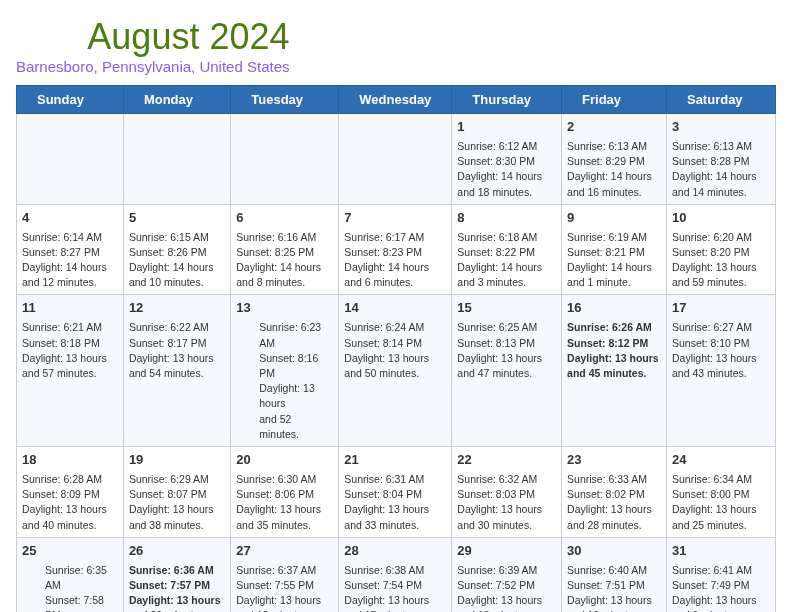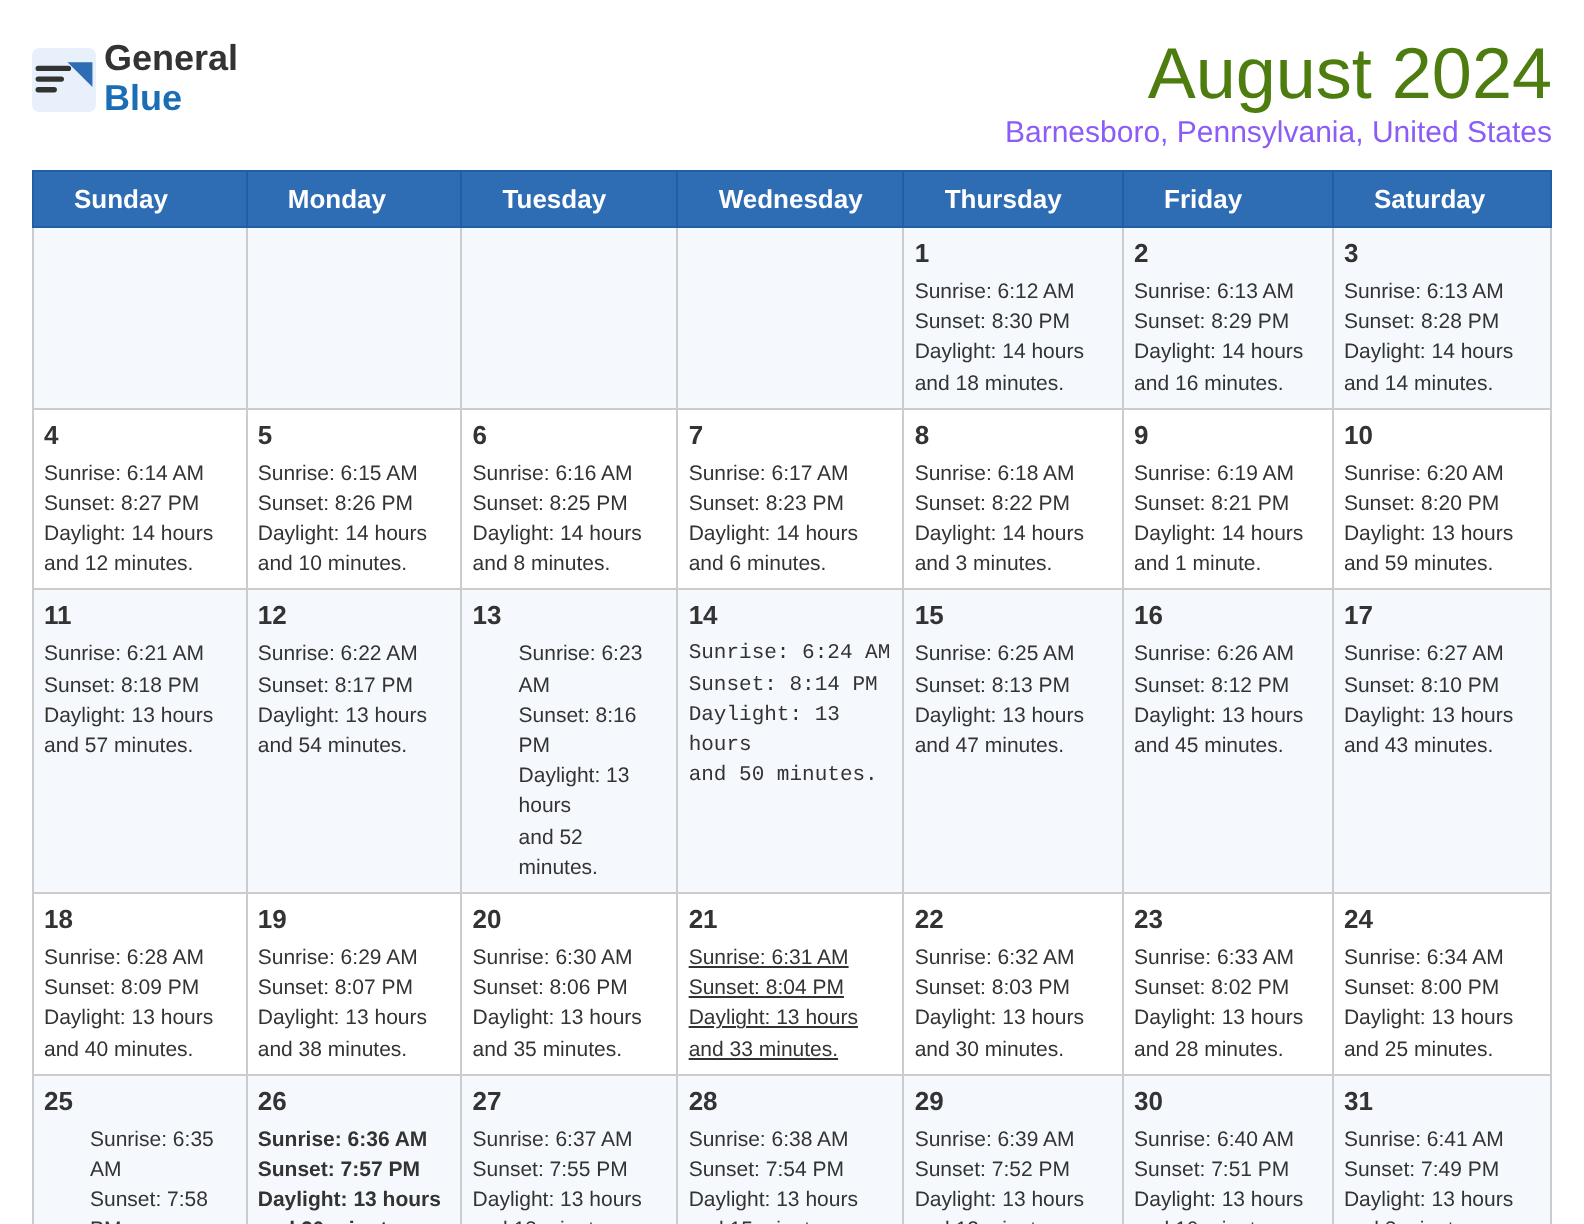--- a/index.html
+++ b/index.html
@@ -99,33 +99,20 @@
     .footer-note {
       margin-top: 6px;
       font-size: 11px;
       color: #555;
     }
   </style>
 </head>
 <body>
 
 <div class="header-area">
-  <div class="logo">
-    <svg class="logo-icon" viewBox="0 0 36 36">
-      <rect x="0" y="0" width="36" height="36" rx="4" fill="#e8f0fb"></rect>
-      <polygon points="20,8 34,8 34,22" fill="#2e6db4"></polygon>
-      <rect x="2" y="10" width="20" height="3" rx="1.5" fill="#333"></rect>
-      <rect x="2" y="16" width="16" height="3" rx="1.5" fill="#333"></rect>
-      <rect x="2" y="22" width="12" height="3" rx="1.5" fill="#333"></rect>
-    </svg>
-    <div class="logo-text">
-      <span class="logo-general">General</span>
-      <span class="logo-blue">Blue</span>
-    </div>
-  </div>
   <div class="title-area">
     <div class="main-title">August 2024</div>
     <div class="subtitle">Barnesboro, Pennsylvania, United States</div>
   </div>
 </div>
 
 <table class="calendar">
   <thead>
     <tr>
     <th>Sunday</th>
@@ -233,35 +220,35 @@
         </td>
         <td>
           <div class="day-num">13</div>
           <div class="day-info" style="white-space: pre-line; margin-left: 23px;">Sunrise: 6:23 AM
 Sunset: 8:16 PM
 Daylight: 13 hours
 and 52 minutes.</div>
         </td>
         <td>
           <div class="day-num">14</div>
-          <div class="day-info" style="white-space: pre-line; font-family: Liberation Mono, monospace;">Sunrise: 6:24 AM
+          <div class="day-info" style="white-space: pre-line;">Sunrise: 6:24 AM
 Sunset: 8:14 PM
 Daylight: 13 hours
 and 50 minutes.</div>
         </td>
         <td>
           <div class="day-num">15</div>
           <div class="day-info" style="white-space: pre-line;">Sunrise: 6:25 AM
 Sunset: 8:13 PM
 Daylight: 13 hours
 and 47 minutes.</div>
         </td>
         <td>
           <div class="day-num">16</div>
-          <div class="day-info" style="white-space: pre-line;">Sunrise: 6:26 AM
+          <div class="day-info" style="white-space: pre-line; font-weight: bold;">Sunrise: 6:26 AM
 Sunset: 8:12 PM
 Daylight: 13 hours
 and 45 minutes.</div>
         </td>
         <td>
           <div class="day-num">17</div>
           <div class="day-info" style="white-space: pre-line;">Sunrise: 6:27 AM
 Sunset: 8:10 PM
 Daylight: 13 hours
 and 43 minutes.</div>
@@ -284,21 +271,21 @@
         </td>
         <td>
           <div class="day-num">20</div>
           <div class="day-info" style="white-space: pre-line;">Sunrise: 6:30 AM
 Sunset: 8:06 PM
 Daylight: 13 hours
 and 35 minutes.</div>
         </td>
         <td>
           <div class="day-num">21</div>
-          <div class="day-info" style="white-space: pre-line; text-decoration: underline;">Sunrise: 6:31 AM
+          <div class="day-info" style="white-space: pre-line;">Sunrise: 6:31 AM
 Sunset: 8:04 PM
 Daylight: 13 hours
 and 33 minutes.</div>
         </td>
         <td>
           <div class="day-num">22</div>
           <div class="day-info" style="white-space: pre-line;">Sunrise: 6:32 AM
 Sunset: 8:03 PM
 Daylight: 13 hours
 and 30 minutes.</div>

